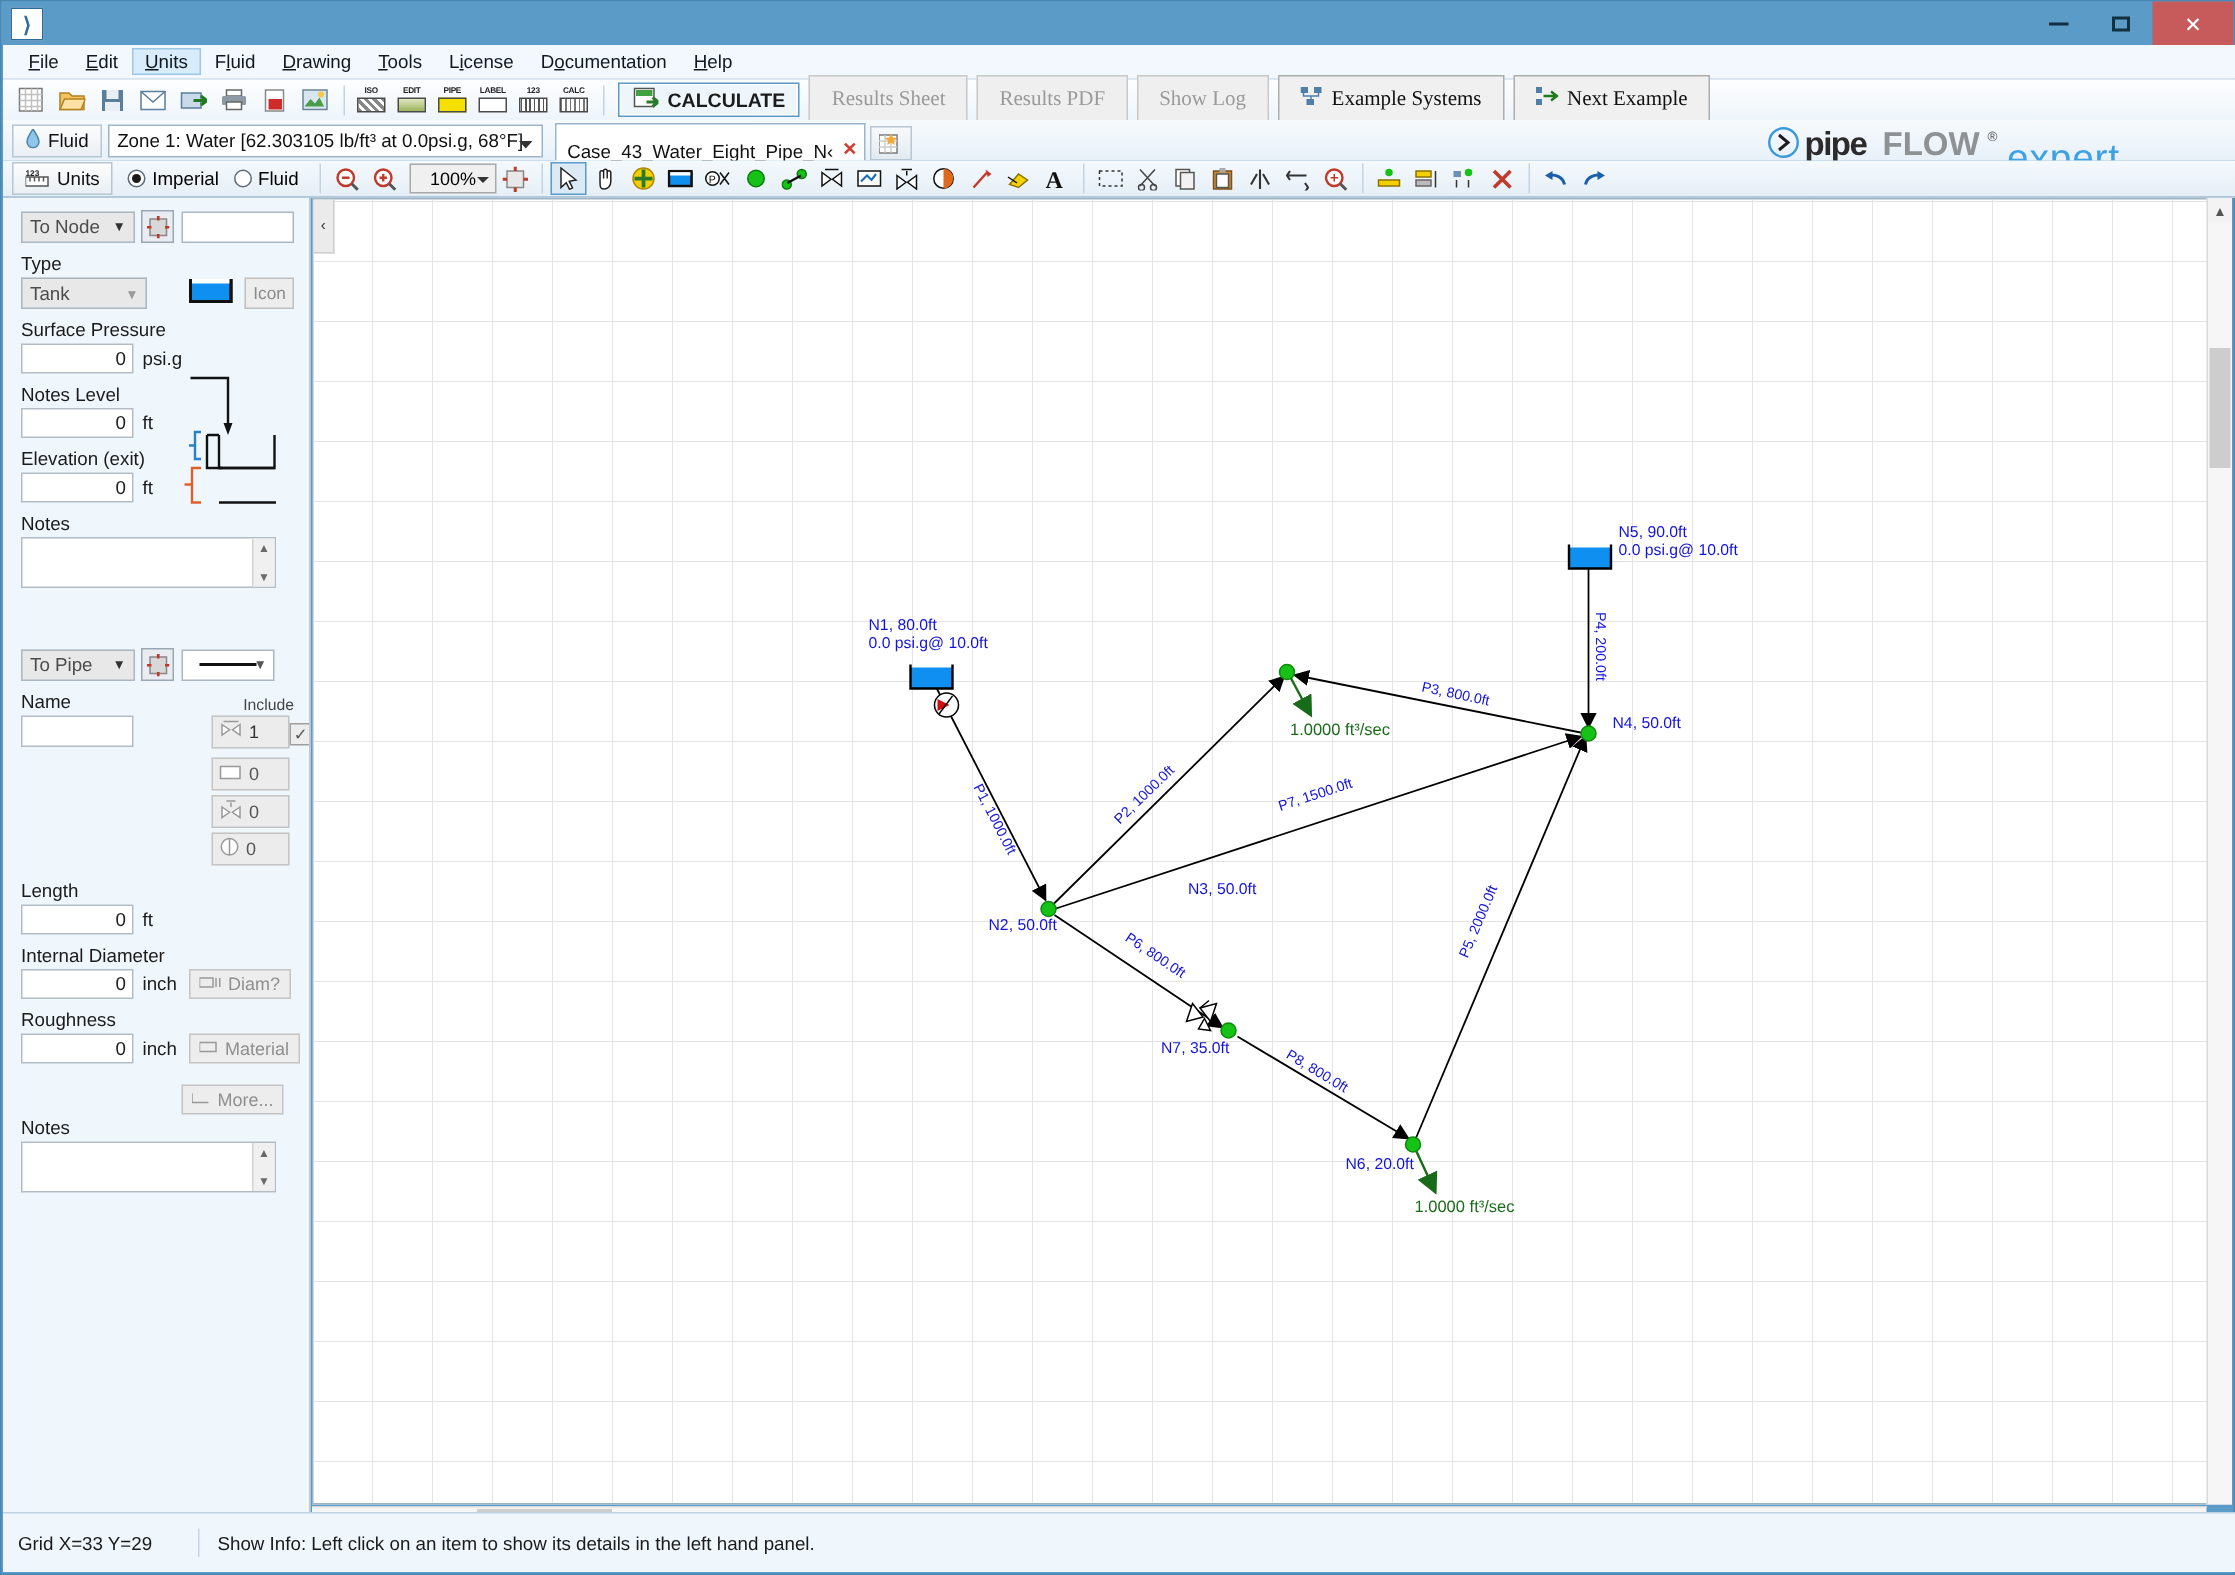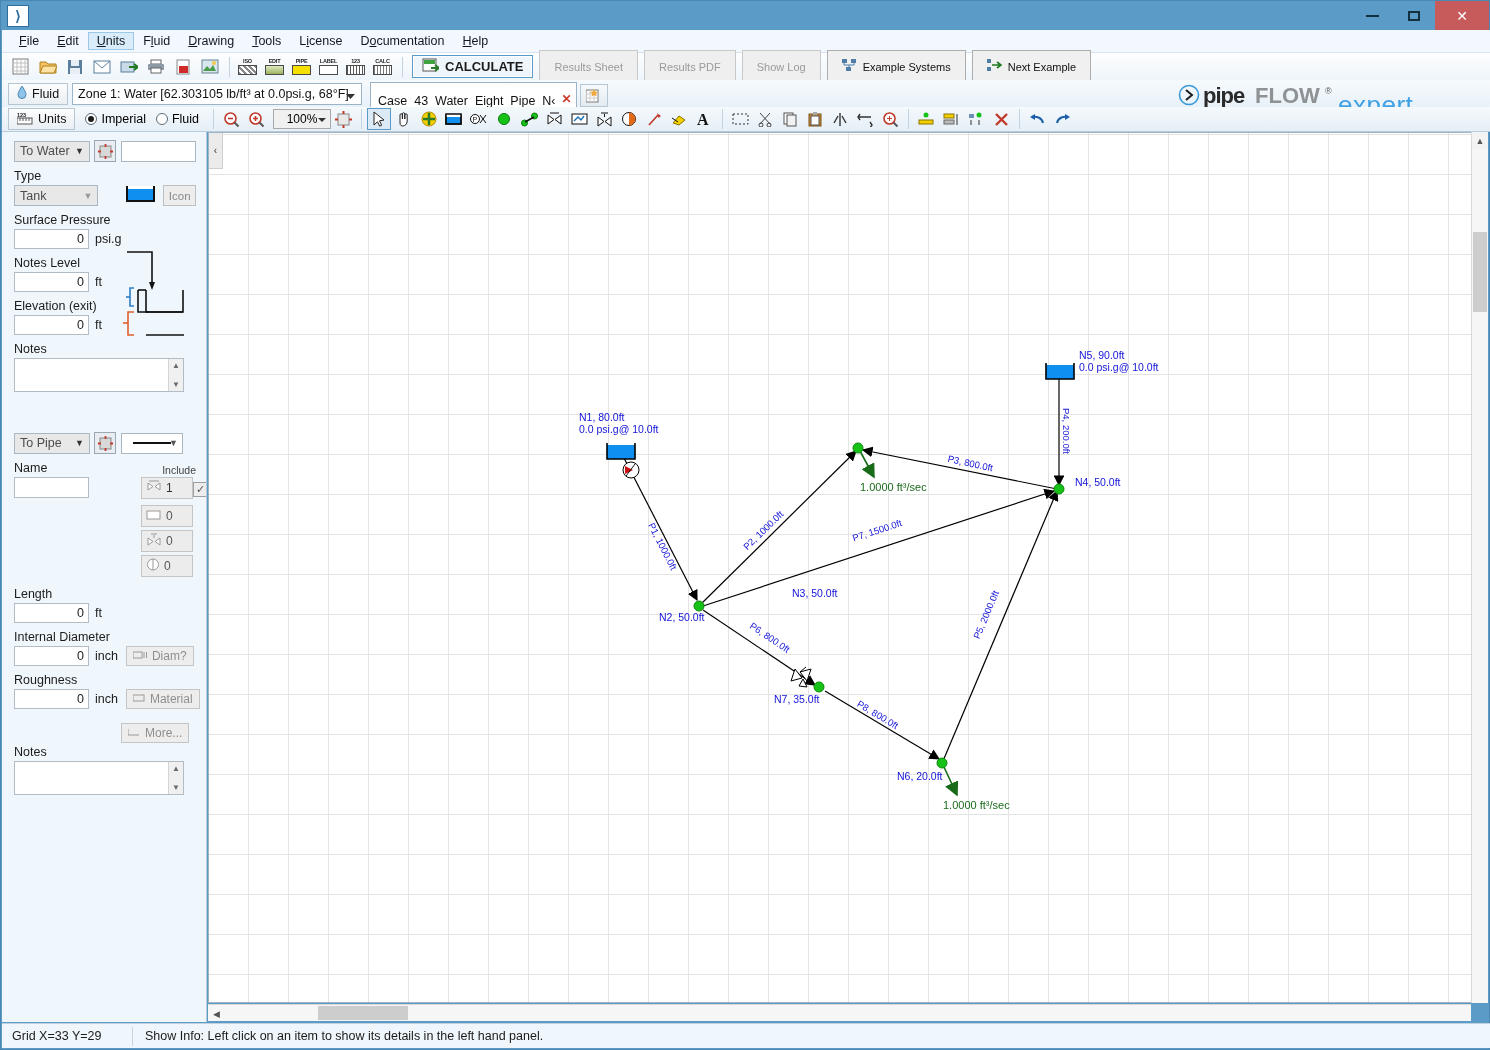--- a/index.html
+++ b/index.html
@@ -65,21 +65,21 @@
 
   .calcbtn {
     height:23px; display:flex; align-items:center; padding:0 9px;
     border:1px solid #5a9bc8; background:#eef6fc; margin-left:4px;
     font-size:13px; font-weight:bold; color:#1b1b1b; gap:6px;
     box-shadow:inset 0 0 0 1px #fff;
   }
   .gbtn {
     height:34px; display:flex; align-items:center; justify-content:center;
     padding:0 14px; border:1px solid #c8c8c8; background:#efefef;
-    margin-left:6px; font-size:11px; color:#9a9a9a;
+    margin-left:6px; font-size:14px; color:#9a9a9a;font-family:Liberation Serif, serif;
   }
   .gbtn.enabled { color:#111; border:1px solid #adadad; background:#f0f0f0; gap:6px; }
 
   
   .toolrow2 {
     position:absolute; left:1px; top:79px; width:1488px; height:27px;
     background:linear-gradient(#f6fafd,#e8f1f9);
     display:flex; align-items:center; padding-left:6px;
   }
   .panelbtn {
@@ -202,21 +202,21 @@
                 font-size:9px; color:#555; background:#f3f3f3; }
   .vsb .thumb { position:absolute; left:1px; right:1px; top:100px; height:80px; background:#cdcdcd; }
   .hsb { position:absolute; left:207px; right:18px; bottom:28px; height:17px;
          background:#f6f6f6; border-top:1px solid #d9d9d9; }
   .hsb .arrow { width:17px; height:17px; display:flex; align-items:center;
                 justify-content:center; font-size:9px; color:#555; }
   .hsb .thumb { position:absolute; top:1px; bottom:1px; left:110px; width:90px; background:#cdcdcd; }
 
   
   .statusbar {
-    position:absolute; left:1px; bottom:1px; width:1488px; height:25px;
+    position:absolute; left:1px; bottom:1px; width:1488px; height:40px;
     background:#eff6fc; border-top:1px solid #c0d2e0;
     display:flex; align-items:center; font-size:12.5px; color:#1b1b1b;
   }
   .sb-cell1 { width:130px; padding-left:10px; }
   .sb-div { width:1px; height:19px; background:#c9d6e1; }
   .sb-cell2 { padding-left:12px; }
 
   
   .nodelbl { position:absolute; color:#1414d8; font-size:10.5px; white-space:nowrap; }
   .flowlbl { position:absolute; color:#1c6b1c; font-size:11px; white-space:nowrap; }
@@ -624,21 +624,21 @@
           <path d="M16 5l-5-3v6z" fill="#1b5fa8"></path>
         </svg>
     </div>
   </div>
 
   <div class="leftpanel">
     <div class="lp-inner">
 
       <div class="row">
         <div class="combo">
-          <span>To Water</span>
+          <span>To Node</span>
           <span class="arw">▼</span>
         </div>
         <div class="tgtbtn">
           <svg width="15" height="15">
               <rect x="2" y="2" width="11" height="11" fill="#d8d8d8" stroke="#888"></rect>
           <path d="M7.5 0v3M7.5 12v3M0 7.5h3M12 7.5h3" stroke="#c0392b" stroke-width="1.8"></path>
             </svg>
         </div>
         <div class="nametext"></div>
       </div>

